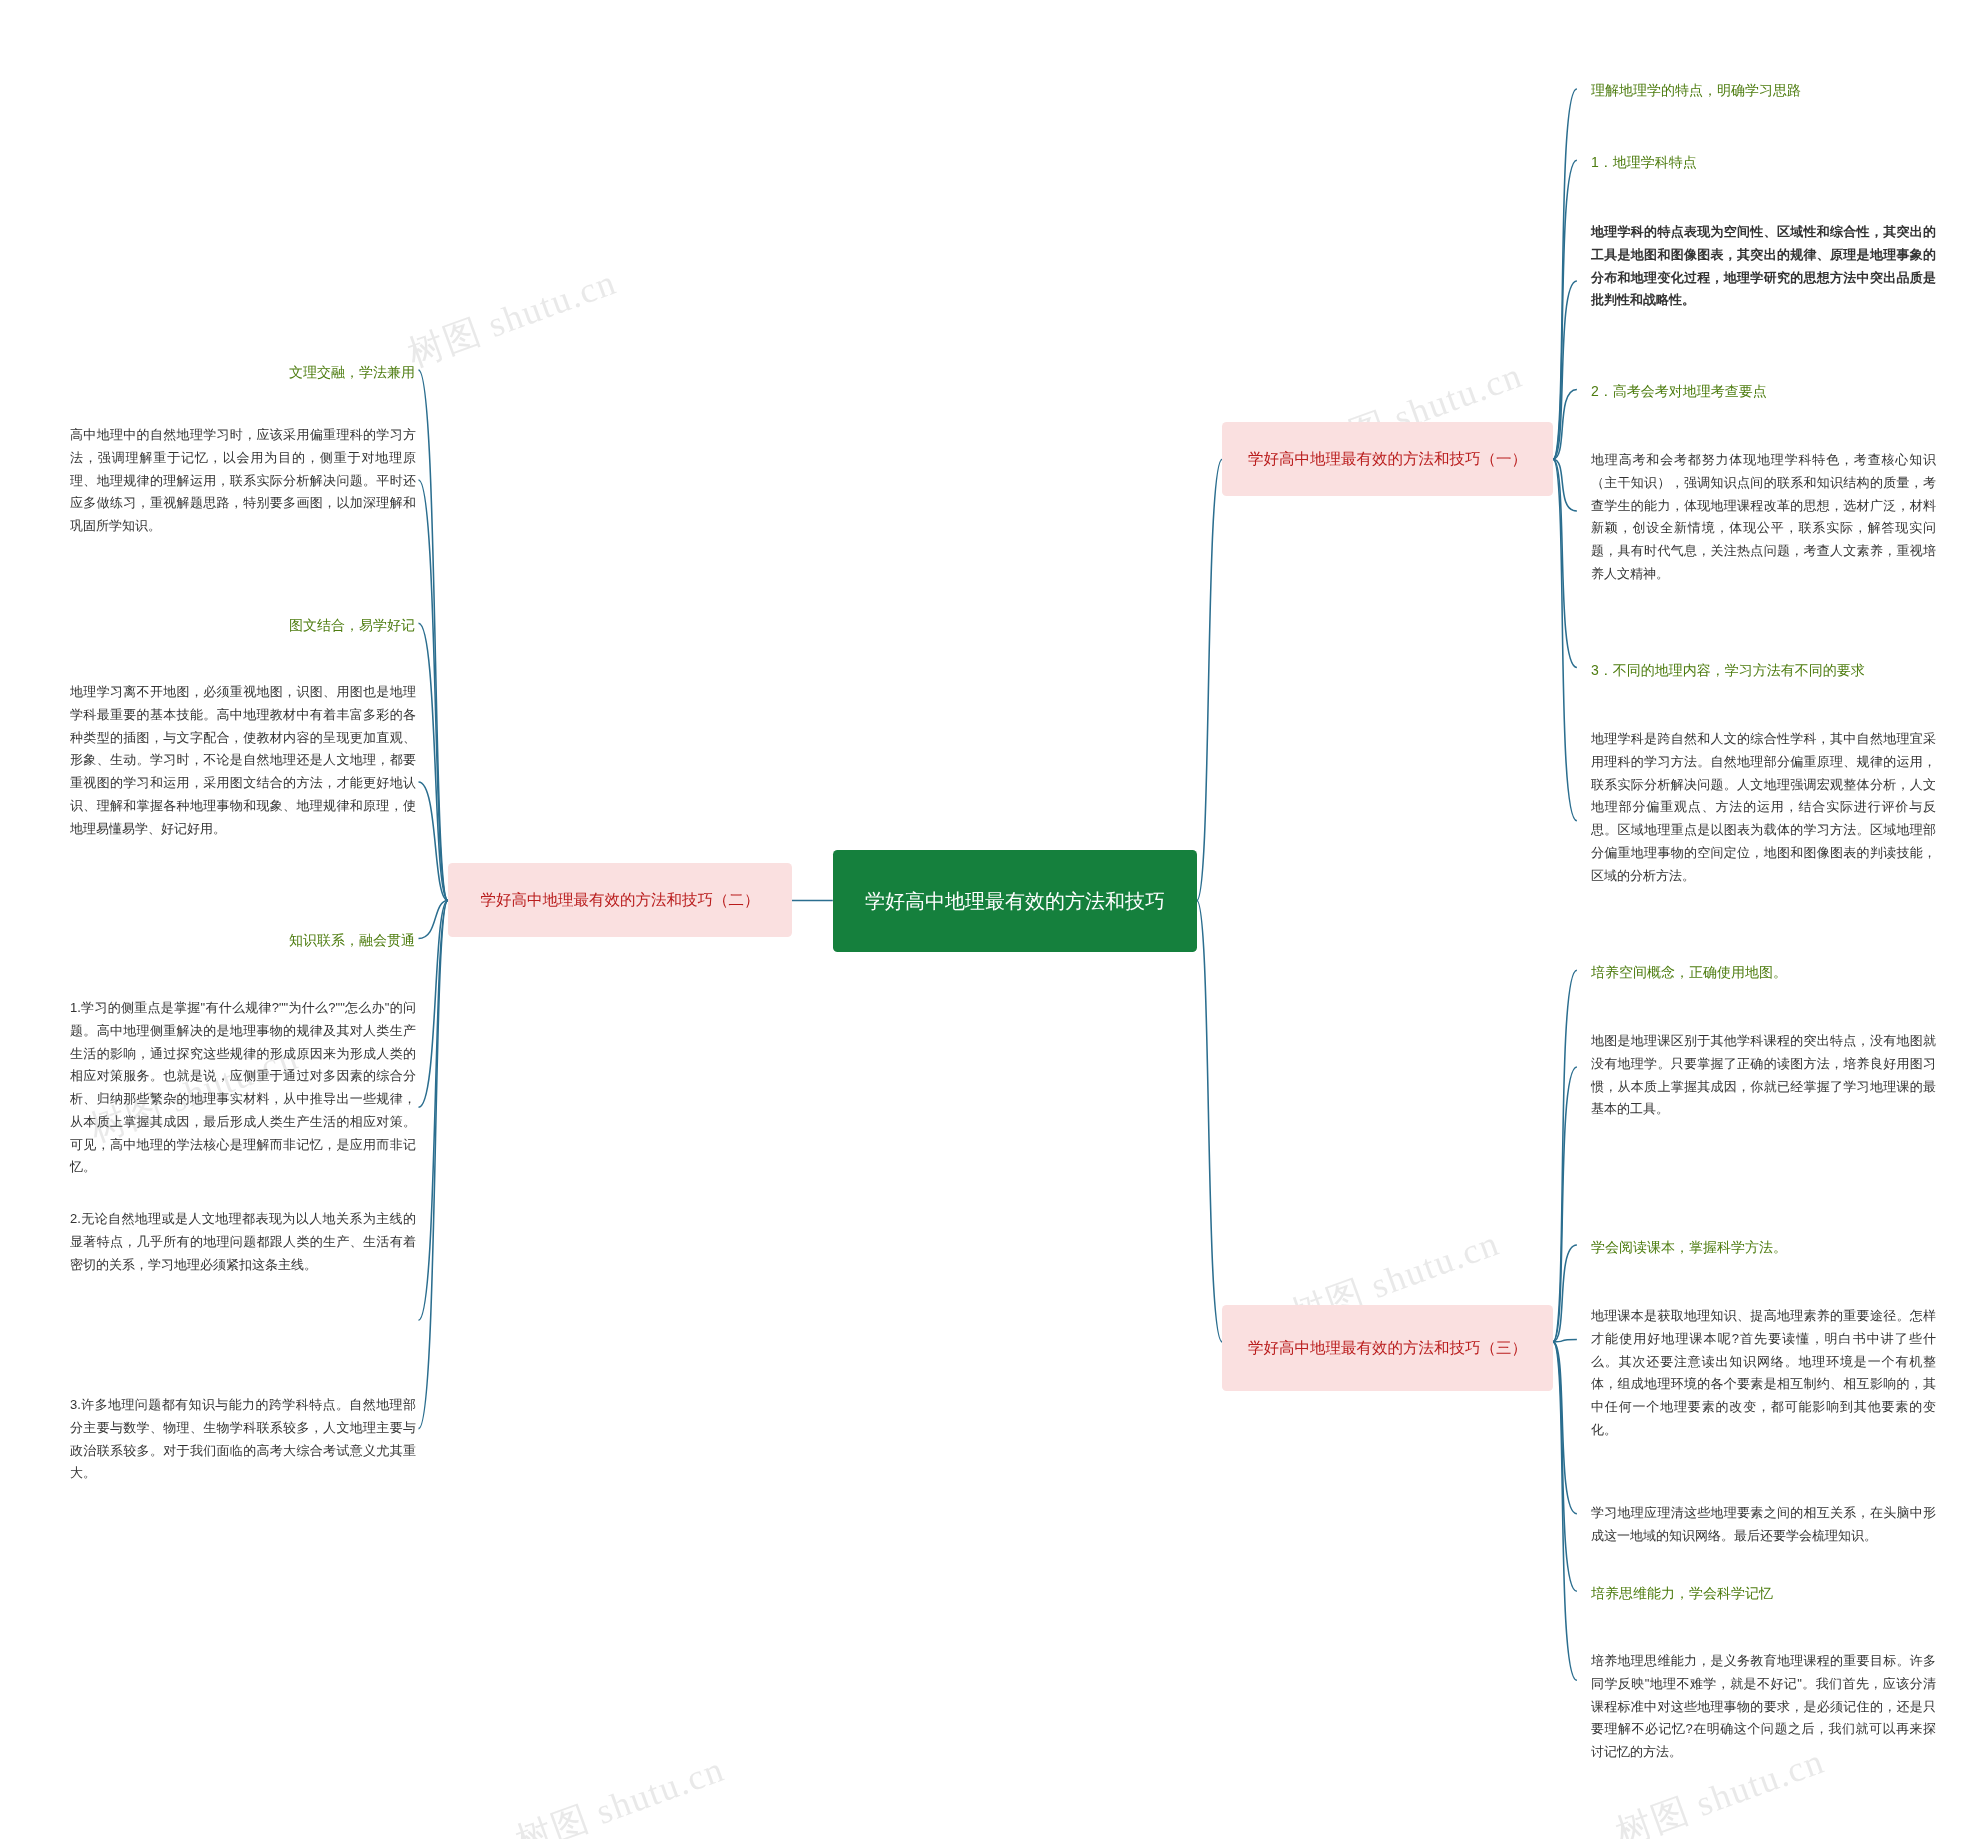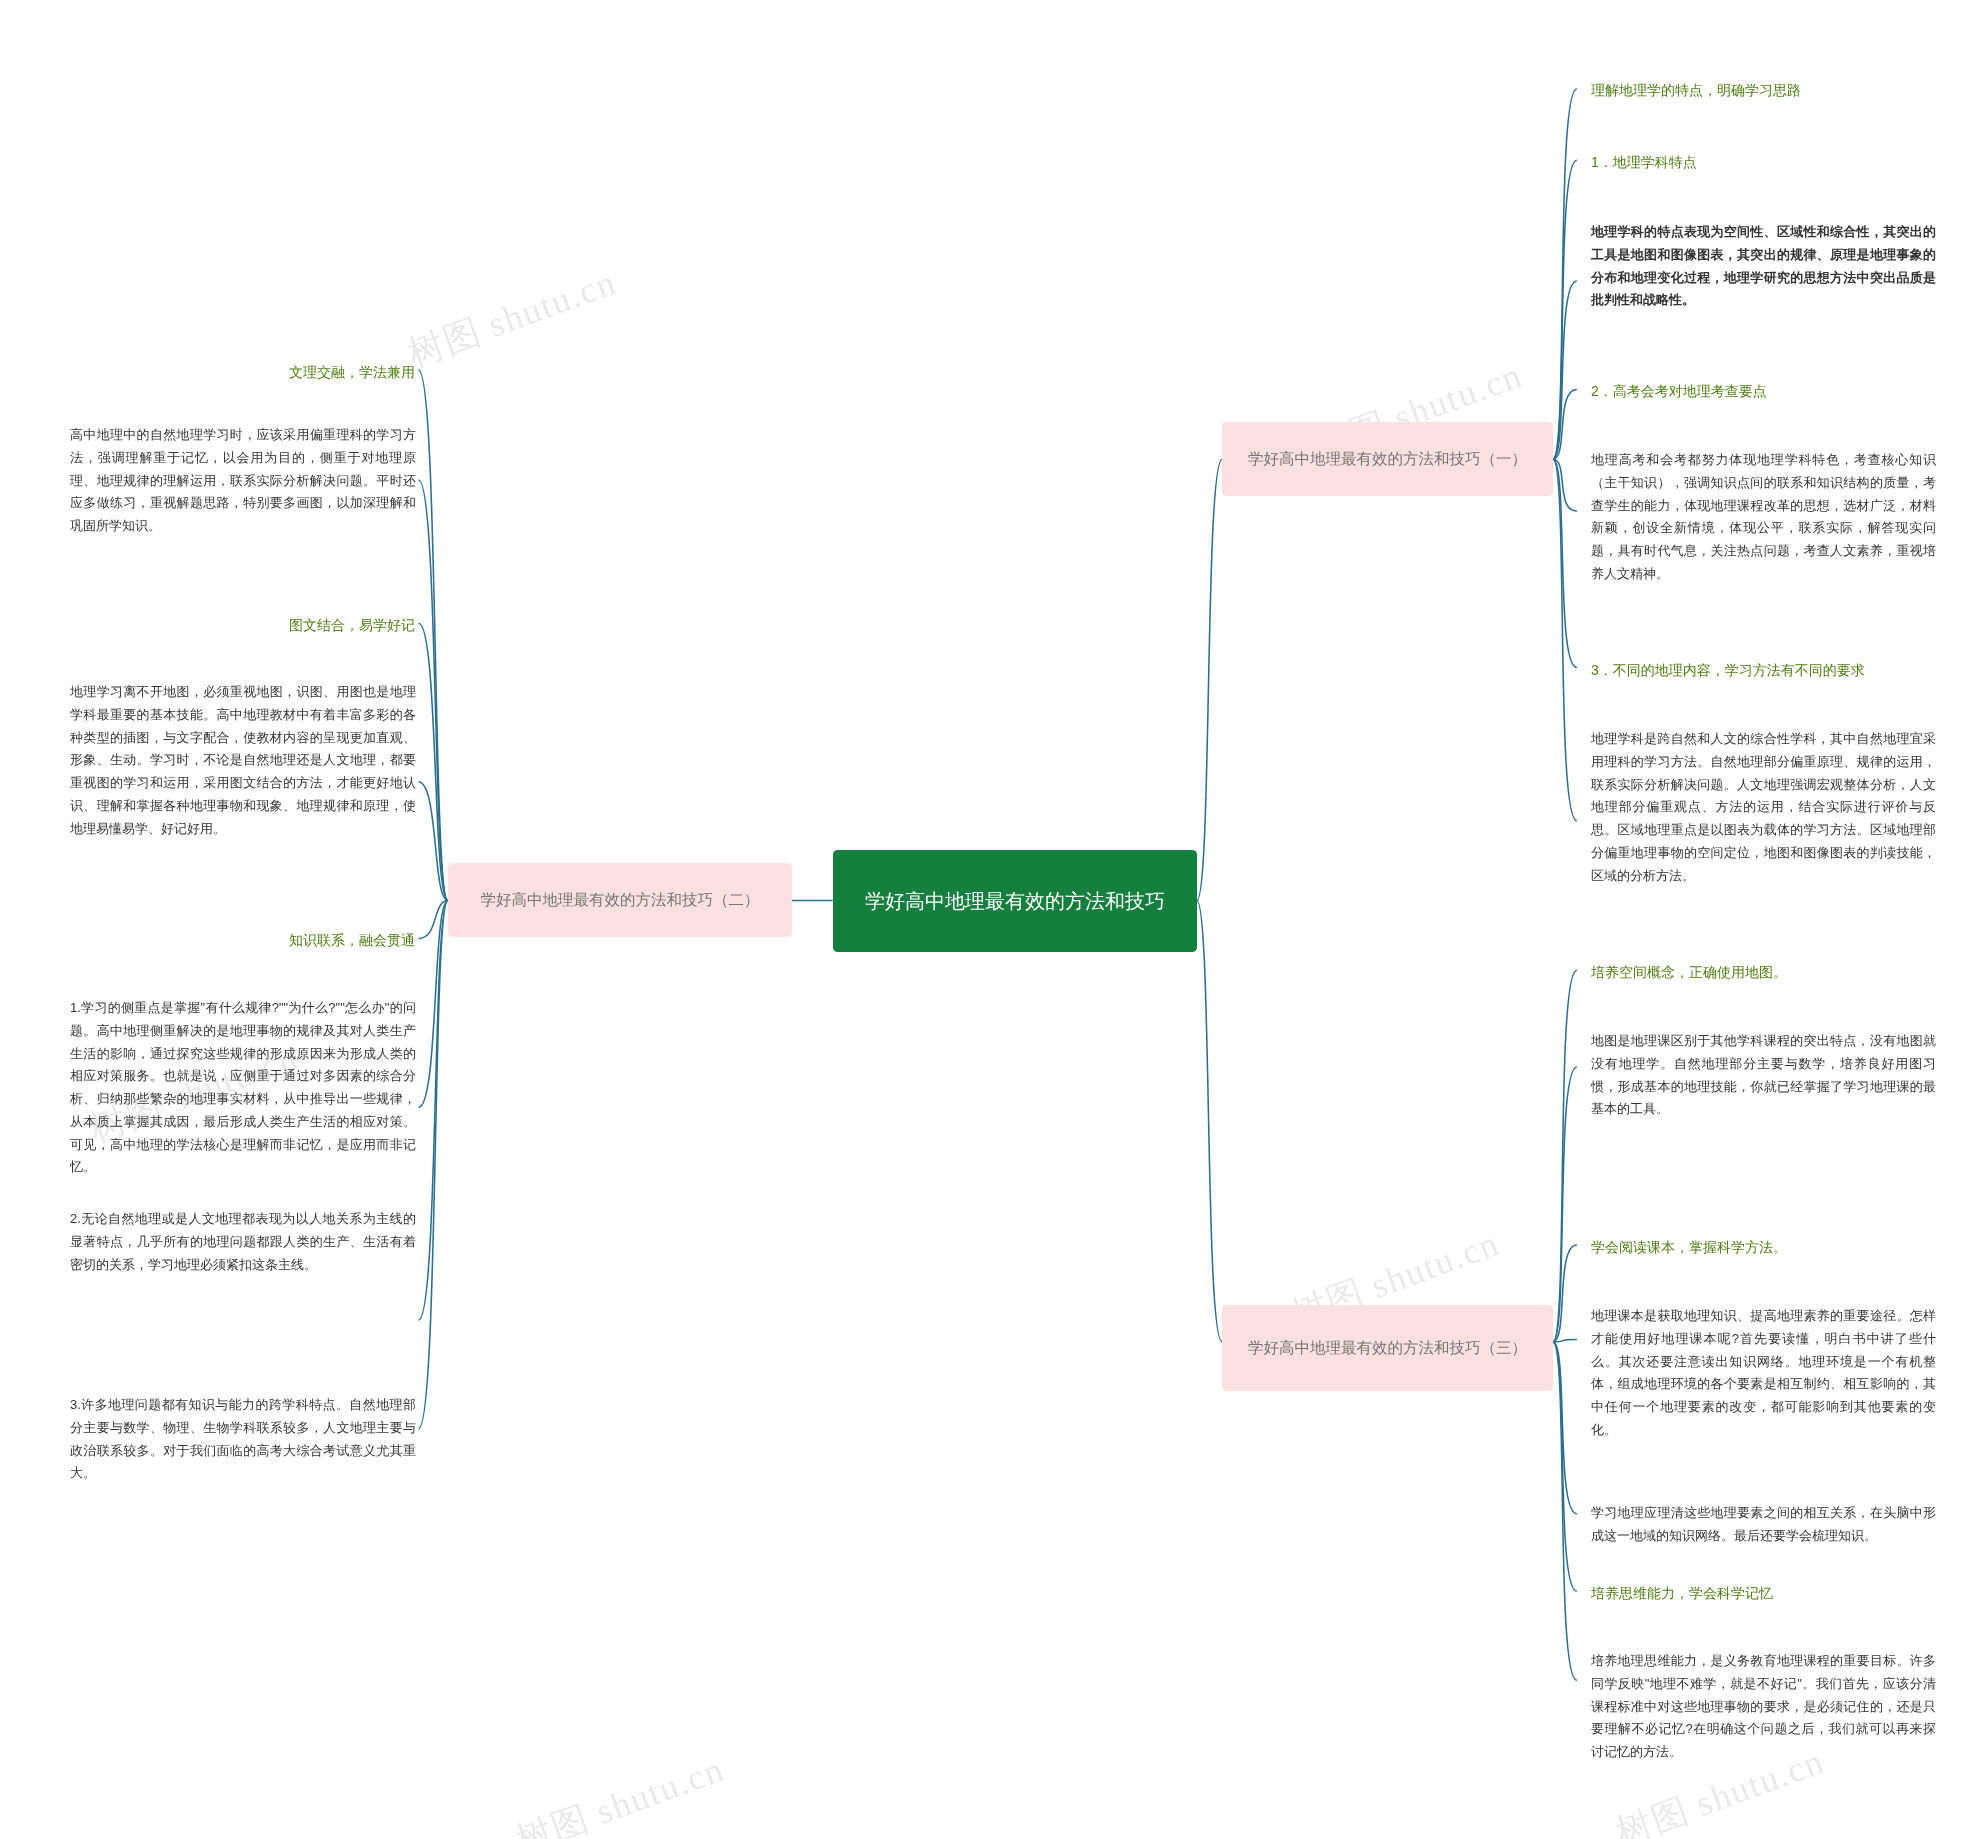--- a/index.html
+++ b/index.html
@@ -40,21 +40,21 @@
     border-radius: 4.6px;
     font-size: 20px;
     text-align: center;
     padding: 17px 14px;
     display: flex;
     align-items: center;
     justify-content: center;
   }
   .branch {
     background: #fae0e0;
-    color: #737373;
+    color: #b91c1c;
     border-radius: 4.6px;
     font-size: 15.5px;
     text-align: center;
     padding: 12.4px 11px;
     display: flex;
     align-items: center;
     justify-content: center;
   }
   .topic {
     color: #4d7c0f;
@@ -150,21 +150,21 @@
   <div class="node topic right" style="left:1591px; top:378px; width:341px;">2．高考会考对地理考查要点</div>
 
   <div class="node para" style="left:1591px; top:449px; width:345px;">地理高考和会考都努力体现地理学科特色，考查核心知识（主干知识），强调知识点间的联系和知识结构的质量，考查学生的能力，体现地理课程改革的思想，选材广泛，材料新颖，创设全新情境，体现公平，联系实际，解答现实问题，具有时代气息，关注热点问题，考查人文素养，重视培养人文精神。</div>
 
   <div class="node topic right" style="left:1591px; top:657px; width:345px;">3．不同的地理内容，学习方法有不同的要求</div>
 
   <div class="node para" style="left:1591px; top:728px; width:345px;">地理学科是跨自然和人文的综合性学科，其中自然地理宜采用理科的学习方法。自然地理部分偏重原理、规律的运用，联系实际分析解决问题。人文地理强调宏观整体分析，人文地理部分偏重观点、方法的运用，结合实际进行评价与反思。区域地理重点是以图表为载体的学习方法。区域地理部分偏重地理事物的空间定位，地图和图像图表的判读技能，区域的分析方法。</div>
 
   <div class="node topic right" style="left:1591px; top:959px; width:341px;">培养空间概念，正确使用地图。</div>
 
-  <div class="node para" style="left:1591px; top:1030px; width:345px;">地图是地理课区别于其他学科课程的突出特点，没有地图就没有地理学。自然地理部分主要与数学，培养良好用图习惯，形成基本的地理技能，你就已经掌握了学习地理课的最基本的工具。</div>
+  <div class="node para" style="left:1591px; top:1030px; width:345px;">地图是地理课区别于其他学科课程的突出特点，没有地图就没有地理学。只要掌握了正确的读图方法，培养良好用图习惯，从本质上掌握其成因，你就已经掌握了学习地理课的最基本的工具。</div>
 
   <div class="node topic right" style="left:1591px; top:1234px; width:341px;">学会阅读课本，掌握科学方法。</div>
 
   <div class="node para" style="left:1591px; top:1305px; width:345px;">地理课本是获取地理知识、提高地理素养的重要途径。怎样才能使用好地理课本呢?首先要读懂，明白书中讲了些什么。其次还要注意读出知识网络。地理环境是一个有机整体，组成地理环境的各个要素是相互制约、相互影响的，其中任何一个地理要素的改变，都可能影响到其他要素的变化。</div>
 
   <div class="node para" style="left:1591px; top:1502px; width:345px;">学习地理应理清这些地理要素之间的相互关系，在头脑中形成这一地域的知识网络。最后还要学会梳理知识。</div>
 
   <div class="node topic right" style="left:1591px; top:1580px; width:341px;">培养思维能力，学会科学记忆</div>
 
   <div class="node para" style="left:1591px; top:1650px; width:345px;">培养地理思维能力，是义务教育地理课程的重要目标。许多同学反映"地理不难学，就是不好记"。我们首先，应该分清课程标准中对这些地理事物的要求，是必须记住的，还是只要理解不必记忆?在明确这个问题之后，我们就可以再来探讨记忆的方法。</div>

